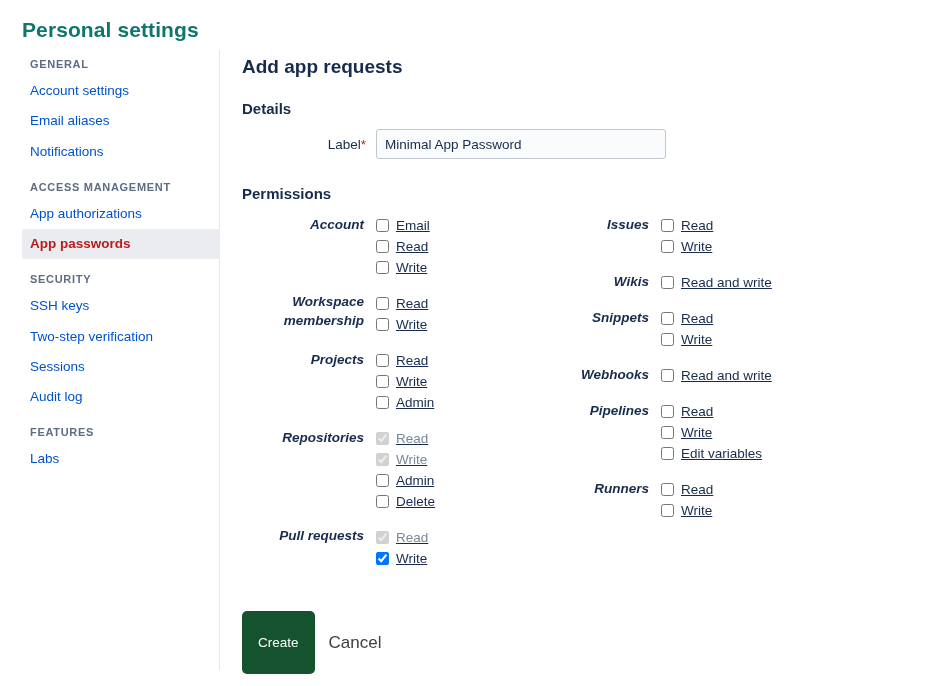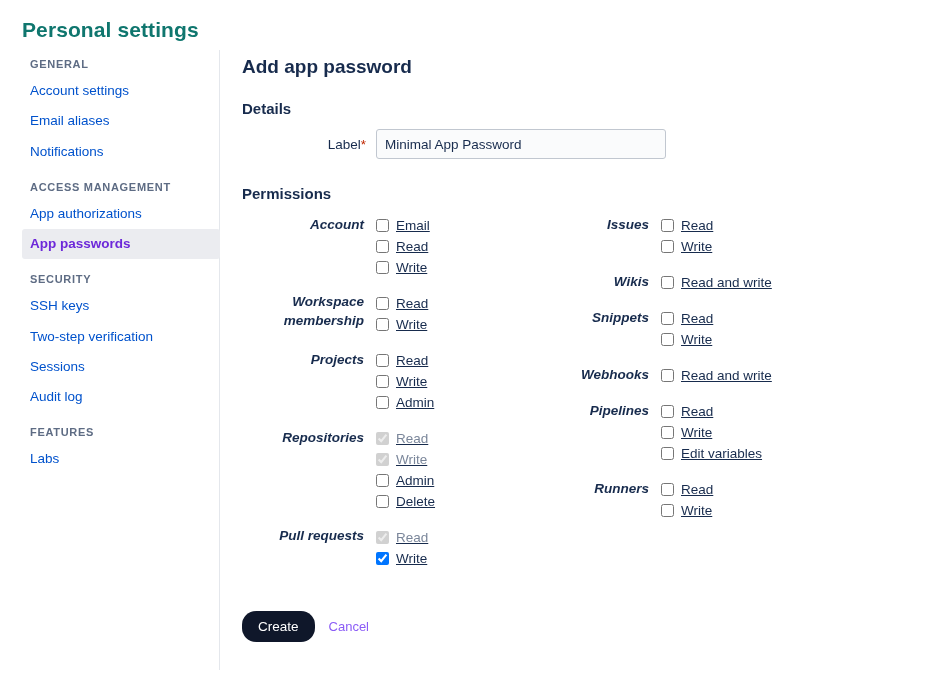--- a/index.html
+++ b/index.html
@@ -47,21 +47,21 @@
     font-size: 13.5px;
     color: #0052cc;
     padding: 5px 8px;
     border-radius: 3px;
     text-decoration: none;
     cursor: pointer;
     line-height: 1.5;
   }
   .nav-item.selected {
     background: #ebecf0;
-    color: #6d28d9;
+    color: #b91c1c;
     font-weight: bold;
     width: 198px;
   }
   
   #main {
     flex: 1;
     padding-left: 22px;
     padding-right: 20px;
   }
   #form-title {
@@ -141,32 +141,32 @@
   .perm-option.disabled { color: #7a869a; }
   .perm-option span { line-height: 21px; }
   
   #footer {
     margin-top: 28px;
     display: flex;
     align-items: center;
     gap: 14px;
   }
   #create-button {
-    background: #0f172a;
+    background: #14532d;
     color: #ffffff;
     border: none;
-    border-radius: 14px;
-    font-size: 13.5px;
-    padding: 8px 16px;
+    border-radius: 5px;
+    font-size: 13.5px;
+    padding: 24px 16px;
     cursor: pointer;
     font-family: "Liberation Sans", sans-serif;
   }
   #cancel-link {
-    color: #8b5cf6;
-    font-size: 13px;
+    color: #404040;
+    font-size: 17px;
     text-decoration: none;
     cursor: pointer;
   }
 </style>
 </head>
 <body>
 
 <div id="page-title">Personal settings</div>
 
 <div id="layout">
@@ -191,21 +191,21 @@
         <a class="nav-item" href="#">Audit log</a>
       </div>
       <div class="nav-group">
         <div class="nav-group-title">FEATURES</div>
         <a class="nav-item" href="#">Labs</a>
       </div>
     </nav>
 
   <div id="main">
 
-    <div id="form-title">Add app password</div>
+    <div id="form-title">Add app requests</div>
 
     <div>
       <div class="section-title">Details</div>
       <div class="field-row">
         <div class="field-label"><span>Label</span><span class="req">*</span></div>
         <input class="text-input" type="text" id="label-input" value="Minimal App Password" style="">
       </div>
     </div>
 
     <div>

